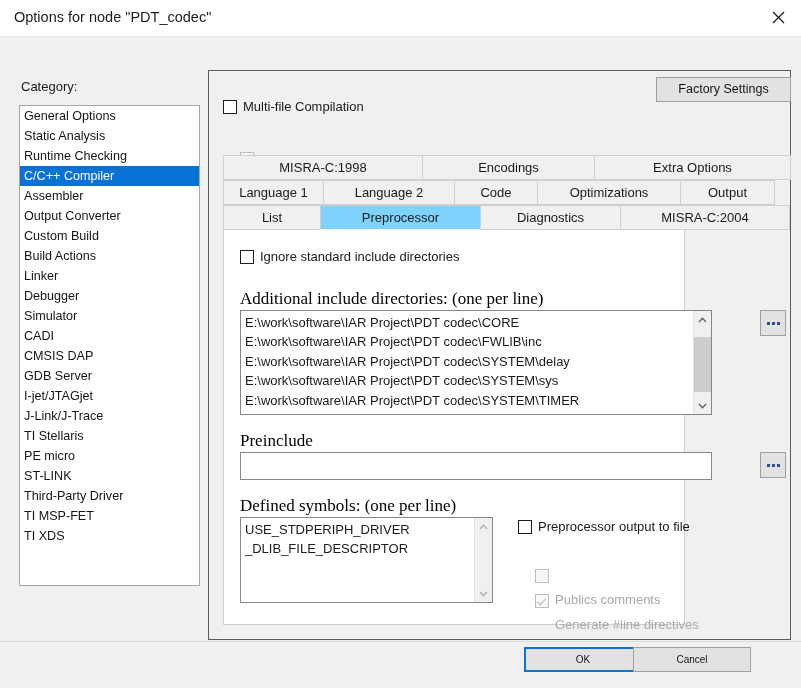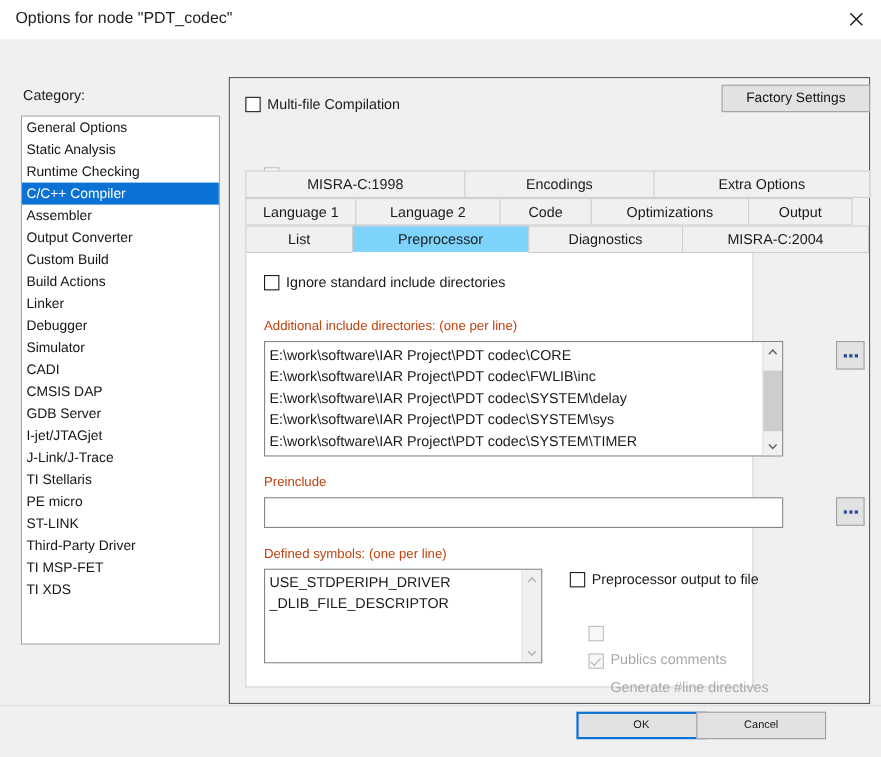--- a/index.html
+++ b/index.html
@@ -170,23 +170,24 @@
     left: 14px; top: 159px;
     width: 462px; height: 395px;
     background: #ffffff;
     border: 1px solid #cfcfcf;
     border-top: none;
     box-sizing: border-box;
   }
 
   .field-label {
     position: absolute;
-    font-size: 12px;
-    color: #c2410c;
-    white-space: nowrap;
+    font-size: 17px;
+    color: #000000;
+    white-space: nowrap;
+    font-family: Liberation Serif, serif;
   }
 
   .textbox {
     position: absolute;
     background: #ffffff;
     border: 1px solid #868686;
     box-sizing: border-box;
     overflow: hidden;
   }
   .textbox .lines {
@@ -303,21 +304,21 @@
     <div class="cat-item indent">ST-LINK</div>
     <div class="cat-item indent">Third-Party Driver</div>
     <div class="cat-item indent">TI MSP-FET</div>
     <div class="cat-item indent">TI XDS</div>
   </div>
 
 <div class="right-frame">
 
   <div class="factory-btn">Factory Settings</div>
 
-  <div class="chk-row" style="left:14px; top:16px;">
+  <div class="chk-row" style="left:14px; top:28px;">
     <span class="chk-box"></span>
     <span class="chk-label">Multi-file Compilation</span>
   </div>
 
   <div class="chk-row" style="left:31px; top:56px;">
     <span class="chk-box disabled"></span>
     <span class="chk-label disabled">Discard Unused Publics</span>
   </div>
 
   <div class="tabs">

